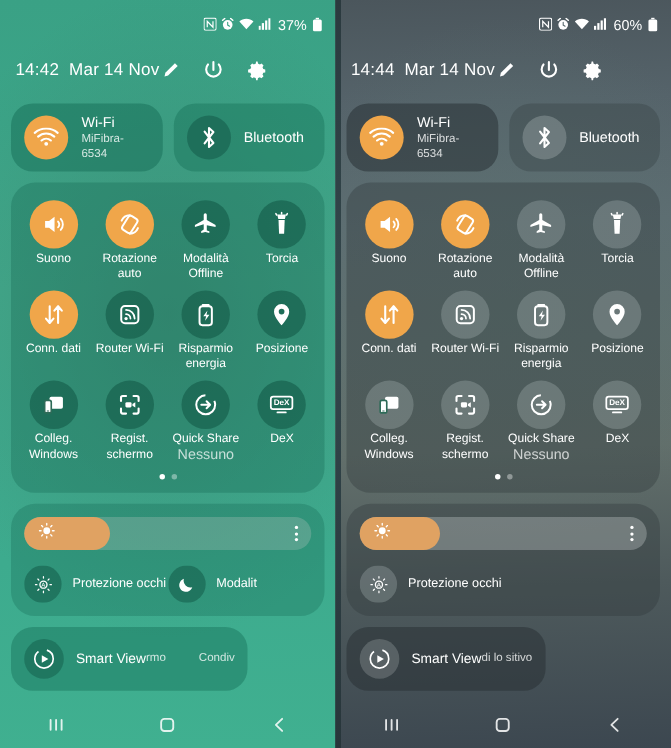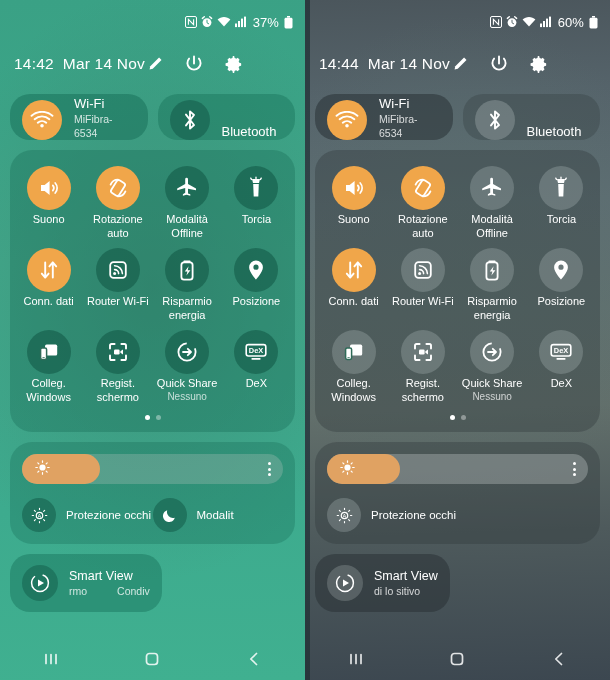--- a/index.html
+++ b/index.html
@@ -57,22 +57,22 @@
     display: flex; gap: 9px; white-space: nowrap;
   }
   .clock .date { font-weight: 400; }
   .hdr-actions { display: flex; align-items: center; gap: 20px; }
   .hdr-actions svg { display: block; }
 
   
   .cards { padding: 10px 10px 0 10px; }
   .row-pair { display: flex; gap: 10px; }
   .conn-card {
-    flex: 1; height: 46px; border-radius: 20px;
-    display: flex; align-items: flex-end; padding: 0 12px;
+    flex: 1; height: 62px; border-radius: 20px;
+    display: flex; align-items: center; padding: 0 12px;
     gap: 12px;
   }
   .light .conn-card { background: rgba(18,104,82,0.45); }
   .dark  .conn-card { background: rgba(36,44,48,0.50); }
   .light .conn-card.bt { background: rgba(20,110,86,0.40); }
   .dark  .conn-card.bt { background: rgba(58,70,72,0.42); }
 
   .cc-icon {
     width: 40px; height: 40px; border-radius: 50%;
     display: flex; align-items: center; justify-content: center;
@@ -100,21 +100,21 @@
     display:flex; align-items:center; justify-content:center;
   }
   .tile-ic.on { background: #f0a64a; }
   .light .tile-ic.off { background: rgba(16,86,68,0.55); }
   .dark  .tile-ic.off { background: rgba(195,205,205,0.26); }
 
   .tile-lbl {
     margin-top: 2px; color: #fff; font-size: 11px; line-height: 14px;
     text-align: center; max-width: 72px;
   }
-  .tile-sub { color: rgba(255,255,255,0.72); font-size: 10px; line-height: 13px; text-align:center; }
+  .tile-sub { color: rgba(255,255,255,0.72); font-size: 13px; line-height: 13px; text-align:center; }
 
   .dots { display:flex; justify-content:center; gap:6px; margin-top: 8px; height: 10px; align-items:center;}
   .dot { width:5px; height:5px; border-radius:50%; background: rgba(255,255,255,0.38); }
   .dot.active { background:#ffffff; }
 
   
   .bright-card {
     margin-top: 10px; border-radius: 22px; padding: 12px 12px 12px 12px;
   }
   .light .bright-card { background: rgba(20,104,82,0.30); }
@@ -150,21 +150,21 @@
   }
   .light .media-card { background: rgba(18,104,82,0.40); }
   .dark  .media-card { background: rgba(40,48,52,0.52); }
   .light .media-card.dev { background: rgba(20,110,86,0.36); }
   .dark  .media-card.dev { background: rgba(58,68,70,0.45); }
 
   .mc-ic { width:36px; height:36px; border-radius:50%; display:flex; align-items:center; justify-content:center; flex:none;}
   .light .mc-ic { background: rgba(16,86,68,0.45); }
   .dark  .mc-ic { background: rgba(195,205,205,0.24); }
   .mc-ic.plain { background: transparent !important; width:26px; }
-  .mc-text { display:flex; flex-direction:column; min-width:0; }
+  .mc-text { display:flex; flex-direction:row; min-width:0; }
   .mc-title { color:#fff; font-size:12.5px; line-height:16px; white-space:nowrap;}
   .mc-sub { color: rgba(255,255,255,0.78); font-size:10.5px; line-height:14px; white-space:nowrap;}
   .mc-split { display:flex; gap: 30px; }
   .mc-one { color:#fff; font-size:12.5px; white-space:nowrap; }
 
   
   .navbar {
     position:absolute; left:0; bottom:0; width:305px; height:42px;
     display:flex; align-items:center; justify-content:space-around;
   }

